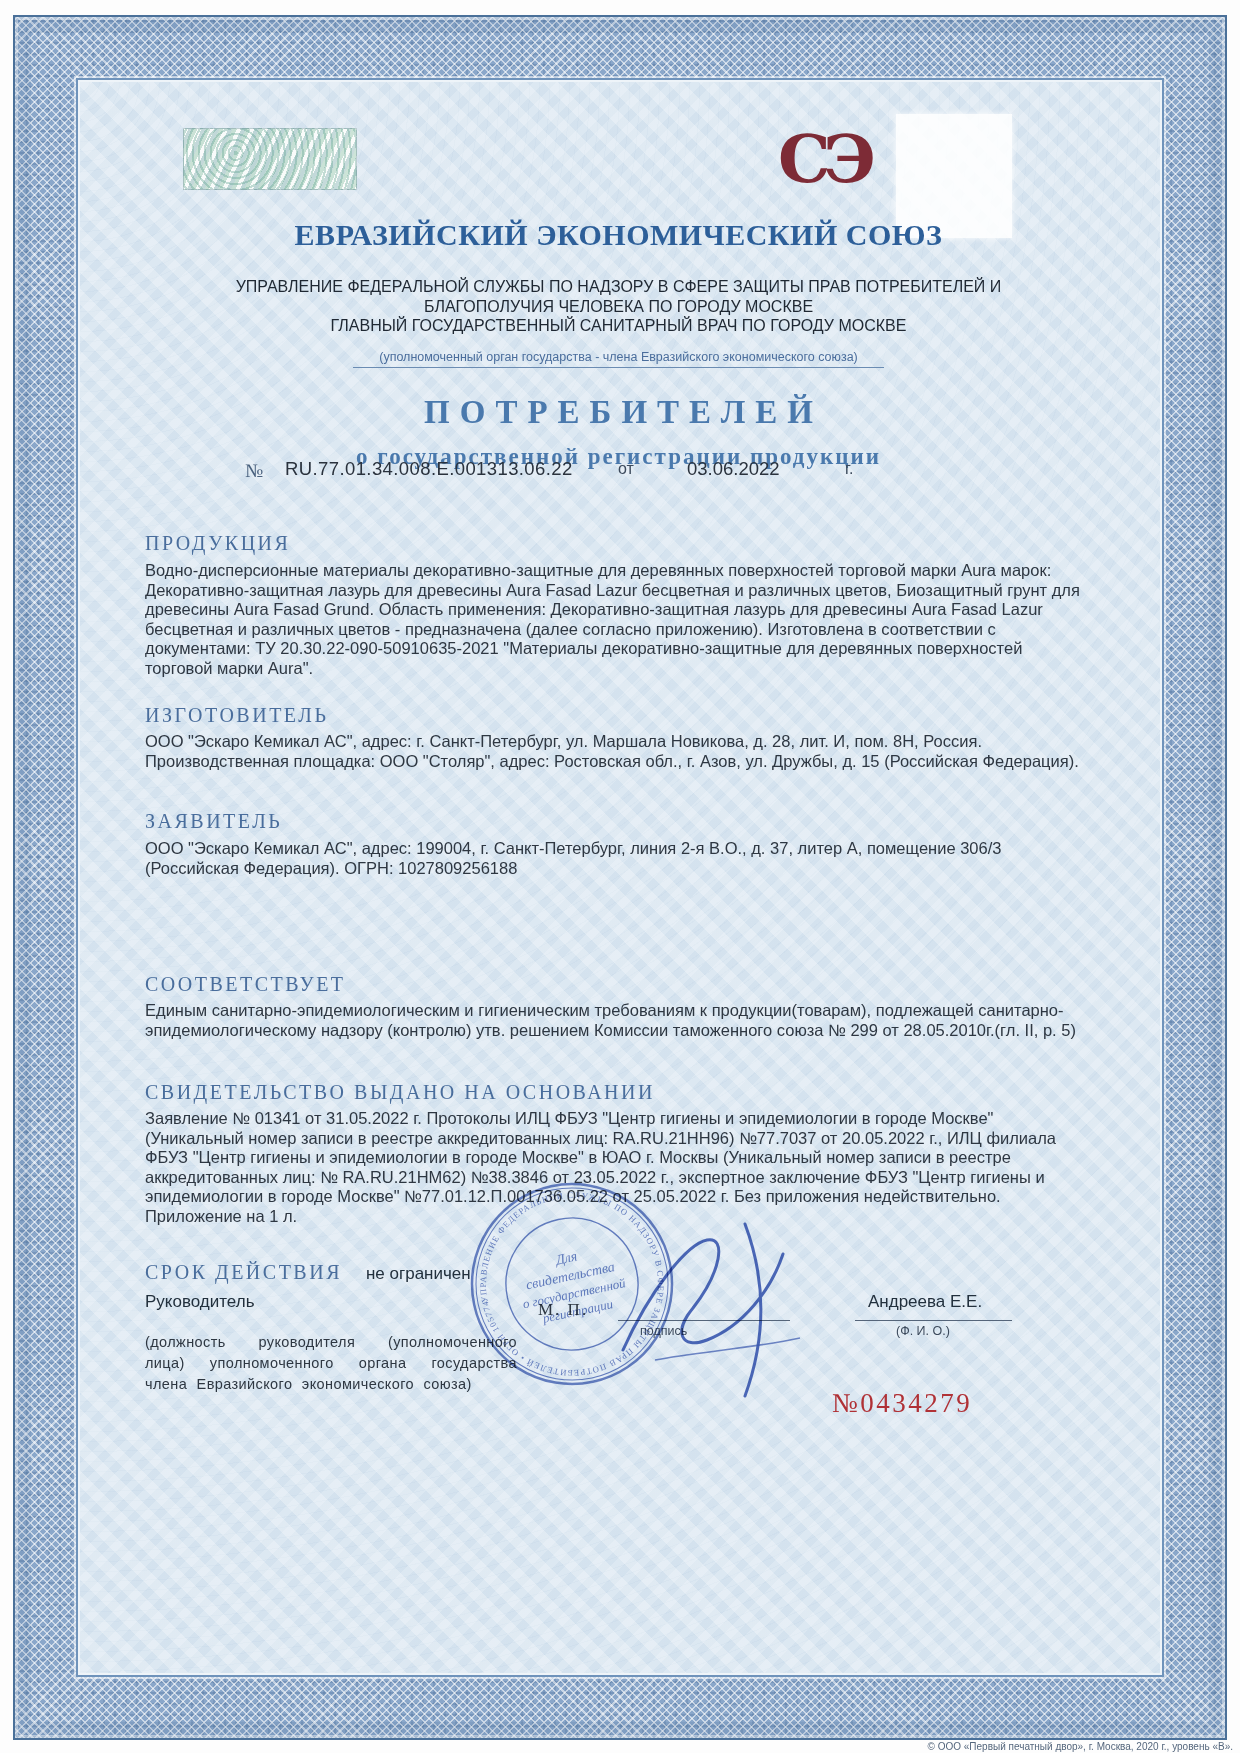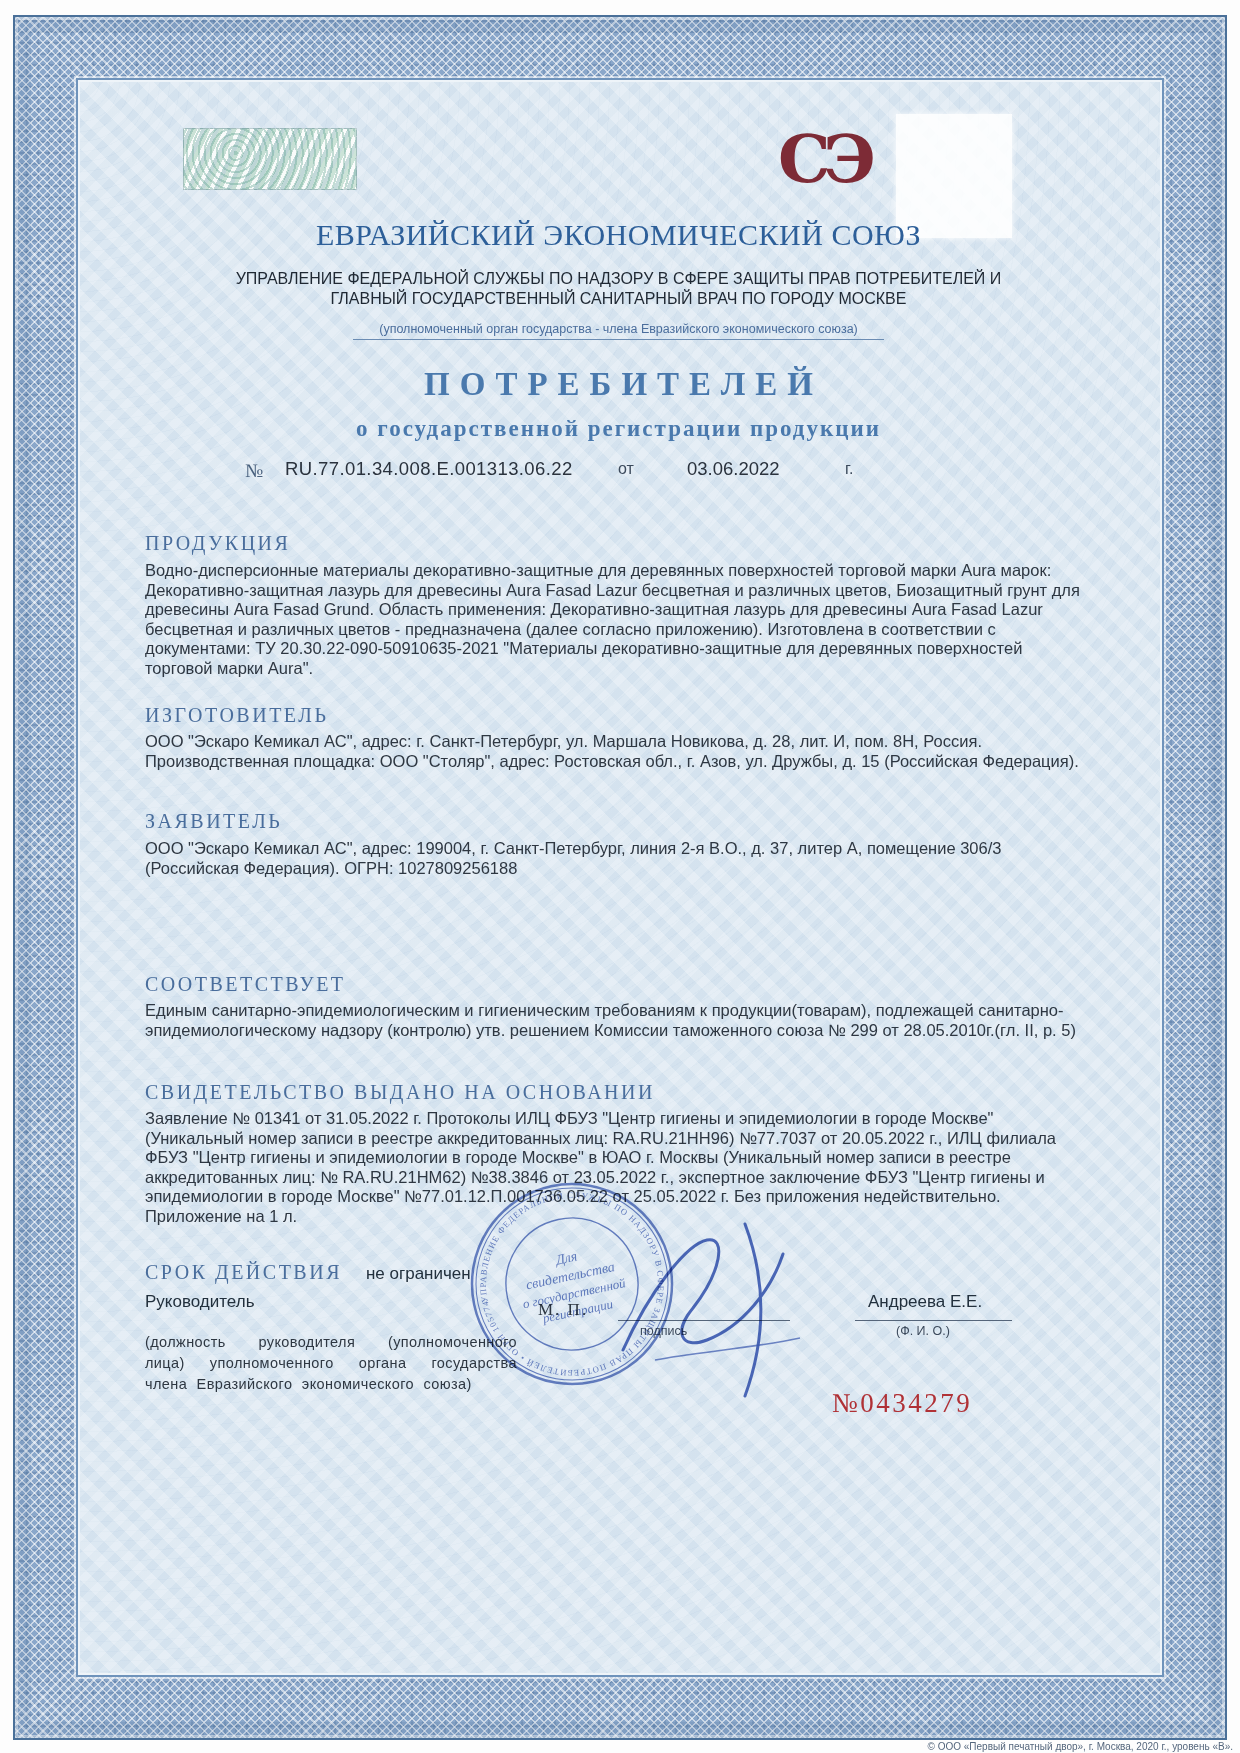--- a/index.html
+++ b/index.html
@@ -50,22 +50,22 @@
   .logo{
     position:absolute;left:698px;top:44px;
     font-family:"DejaVu Serif", serif;font-weight:700;
     font-size:66px;line-height:66px;letter-spacing:-7px;
     color:#7d2b36;
   }
 
   
   .head{position:absolute;left:65px;right:68px;top:136px;text-align:center;}
   .union{
-    font-family:"Liberation Serif", serif;font-weight:400;
-    font-size:30px;color:#2d5f99;letter-spacing:.5px;margin-bottom:17px;
+    font-family:"Liberation Serif", serif;font-weight:700;
+    font-size:30px;color:#2d5f99;letter-spacing:.5px;margin-bottom:25px;
   }
   .auth{font-size:16px;line-height:19.5px;color:#1f2833;}
   .note-wrap{margin-top:11px;}
   .note{
     display:inline-block;font-size:12.5px;color:#4a6d9c;
     border-bottom:1px solid #6b8cb3;padding:0 26px 3px 26px;
   }
   .title-main{
     margin-top:26px;
     font-family:"Liberation Serif", serif;font-weight:700;
@@ -154,20 +154,21 @@
   <div class="inner">
     <div class="content">
 
       <div class="holo"></div>
       <div class="white-patch"></div>
       <div class="logo">СЭ</div>
 
       <div class="head">
         <div class="union">ЕВРАЗИЙСКИЙ ЭКОНОМИЧЕСКИЙ СОЮЗ</div>
         <div class="auth">УПРАВЛЕНИЕ ФЕДЕРАЛЬНОЙ СЛУЖБЫ ПО НАДЗОРУ В СФЕРЕ ЗАЩИТЫ ПРАВ ПОТРЕБИТЕЛЕЙ И</div>
+        <div class="auth">БЛАГОПОЛУЧИЯ ЧЕЛОВЕКА ПО ГОРОДУ МОСКВЕ</div>
         <div class="auth">ГЛАВНЫЙ ГОСУДАРСТВЕННЫЙ САНИТАРНЫЙ ВРАЧ ПО ГОРОДУ МОСКВЕ</div>
         <div class="note-wrap">
           <span class="note">(уполномоченный орган государства - члена Евразийского экономического союза)</span>
         </div>
         <div class="title-main">ПОТРЕБИТЕЛЕЙ</div>
         <div class="title-sub">о государственной регистрации продукции</div>
       </div>
 
       <div class="numline">
         <span class="nl-no">№</span>

